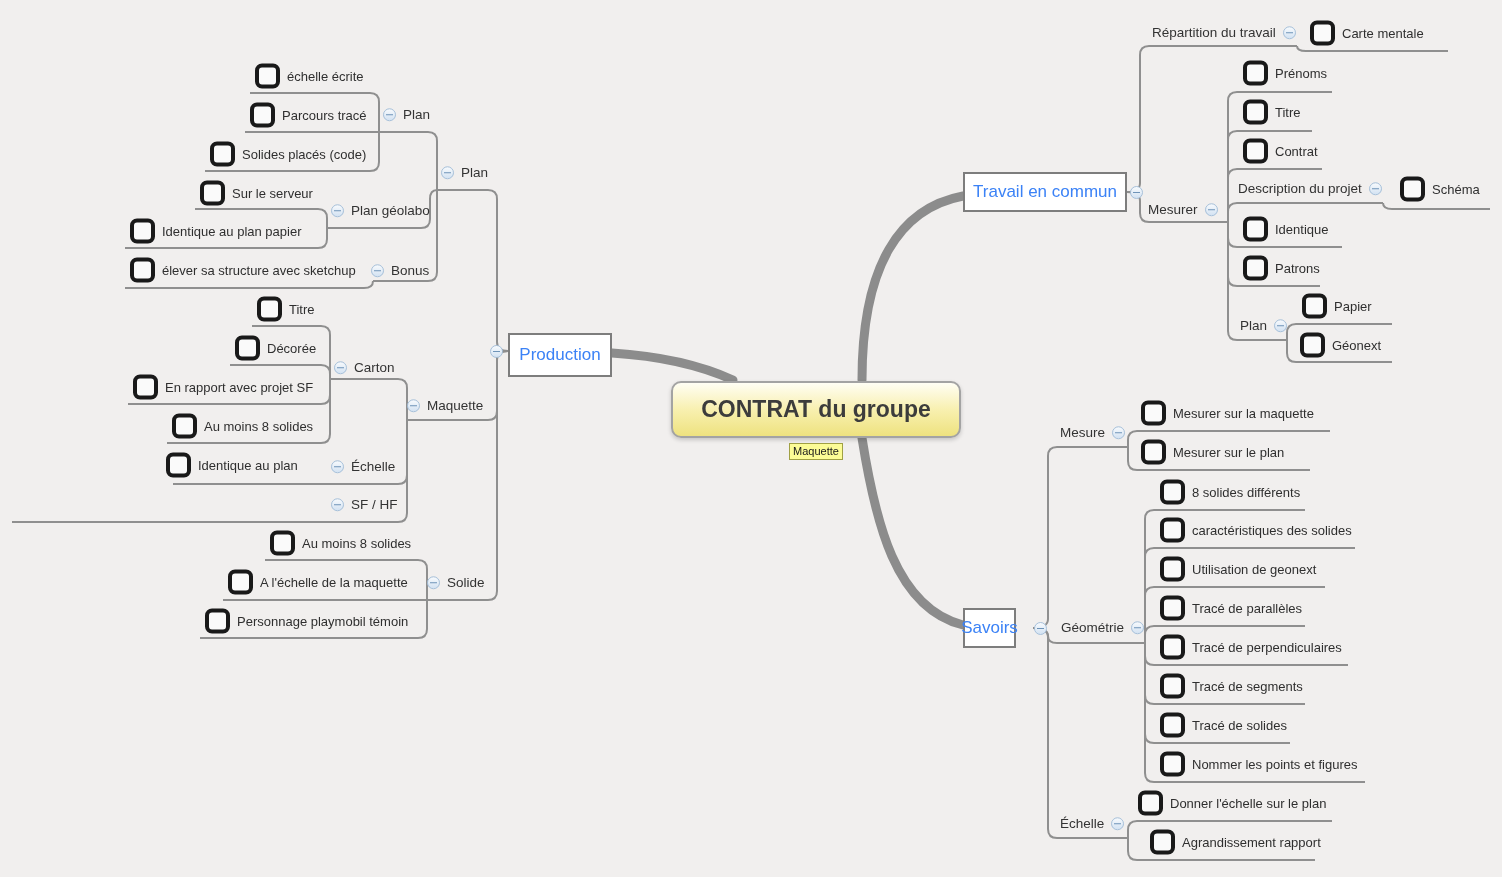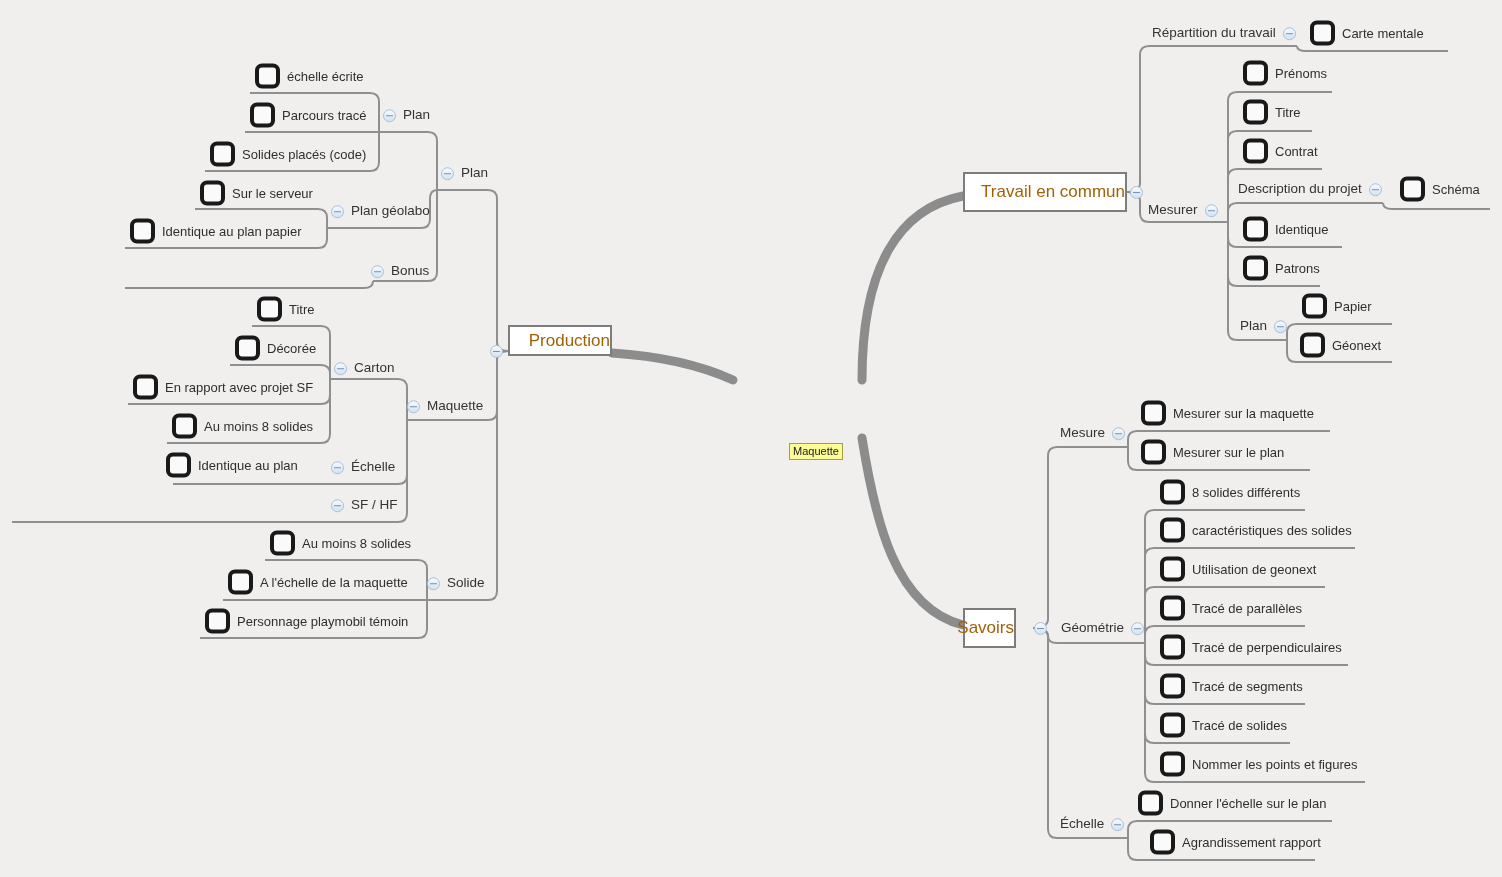--- a/index.html
+++ b/index.html
@@ -32,26 +32,26 @@
     border-radius:50%;
     background:linear-gradient(#f7fafd,#d3e2f2);
     border:1px solid #a6c0da;
     position:relative;
   }
   .minus::after{
     content:"";position:absolute;left:2px;right:2px;top:5px;height:1px;
     background:#6f94b8;
   }
   .minus.abs{position:absolute;z-index:3;}
-  .tagL, .tagR{font-size:13.5px;color:#333;align-items:flex-end;}
+  .tagL, .tagR{font-size:13.5px;color:#333;}
   .box{
     position:absolute;
     background:#ffffff;border:2px solid #7d7d7d;
-    display:flex;align-items:center;justify-content:flex-end;
-    font-size:17px;color:#a16207;
+    display:flex;align-items:center;justify-content:center;
+    font-size:17px;color:#3b82f6;
     z-index:2;box-sizing:border-box;
     white-space:nowrap;
   }
   .central{
     position:absolute;left:671px;top:381px;width:290px;height:57px;
     background:linear-gradient(180deg,#fffef4 0%,#f8f0b0 50%,#eee27f 100%);
     border:2px solid #a3a3a3;border-radius:10px;
     box-shadow:0 2px 4px rgba(0,0,0,0.18);
     display:flex;align-items:center;justify-content:center;
     font-size:23px;font-weight:bold;color:#3c3c3c;
@@ -136,25 +136,28 @@
       <path d="M1348 665 H1154 Q1145 665 1145 656 V643"></path>
       <path d="M1305 704 H1154 Q1145 704 1145 695 V643"></path>
       <path d="M1290 743 H1154 Q1145 743 1145 734 V643"></path>
       <path d="M1365 782 H1154 Q1145 782 1145 773 V643"></path>
 
       <path d="M1332 821 H1137 Q1128 821 1128 830 V838"></path>
       <path d="M1315 860 H1137 Q1128 860 1128 851 V838"></path>
     </g>
   </svg>
 
+  <div class="central">
+    <span>CONTRAT du groupe</span>
+  </div>
   <div class="yellowtag">
     <span>Maquette</span>
   </div>
 
-  <div class="box" style="left:508px;top:325px;width:104px;height:31px">
+  <div class="box" style="left:508px;top:333px;width:104px;height:44px">
     <span>Production</span>
   </div>
   <span class="minus abs" style="left:490px;top:345px"></span>
 
   <div class="box" style="left:963px;top:172px;width:164px;height:40px">
     <span>Travail en commun</span>
   </div>
   <span class="minus abs" style="left:1130px;top:186px"></span>
 
   <div class="box" style="left:963px;top:608px;width:53px;height:40px">
@@ -191,20 +194,24 @@
     <span>Sur le serveur</span>
   </div>
   <div class="node leaf" style="left:130px;top:231px">
     <span class="cb"></span>
     <span>Identique  au plan papier</span>
   </div>
   <div class="node tagL" style="left:371px;top:271px">
     <span class="minus"></span>
     <span>Bonus</span>
   </div>
+  <div class="node leaf" style="left:130px;top:270px">
+    <span class="cb"></span>
+    <span>élever sa structure avec sketchup</span>
+  </div>
 
   <div class="node tagL" style="left:407px;top:406px">
     <span class="minus"></span>
     <span>Maquette</span>
   </div>
   <div class="node tagL" style="left:334px;top:368px">
     <span class="minus"></span>
     <span>Carton</span>
   </div>
   <div class="node leaf" style="left:257px;top:309px">

